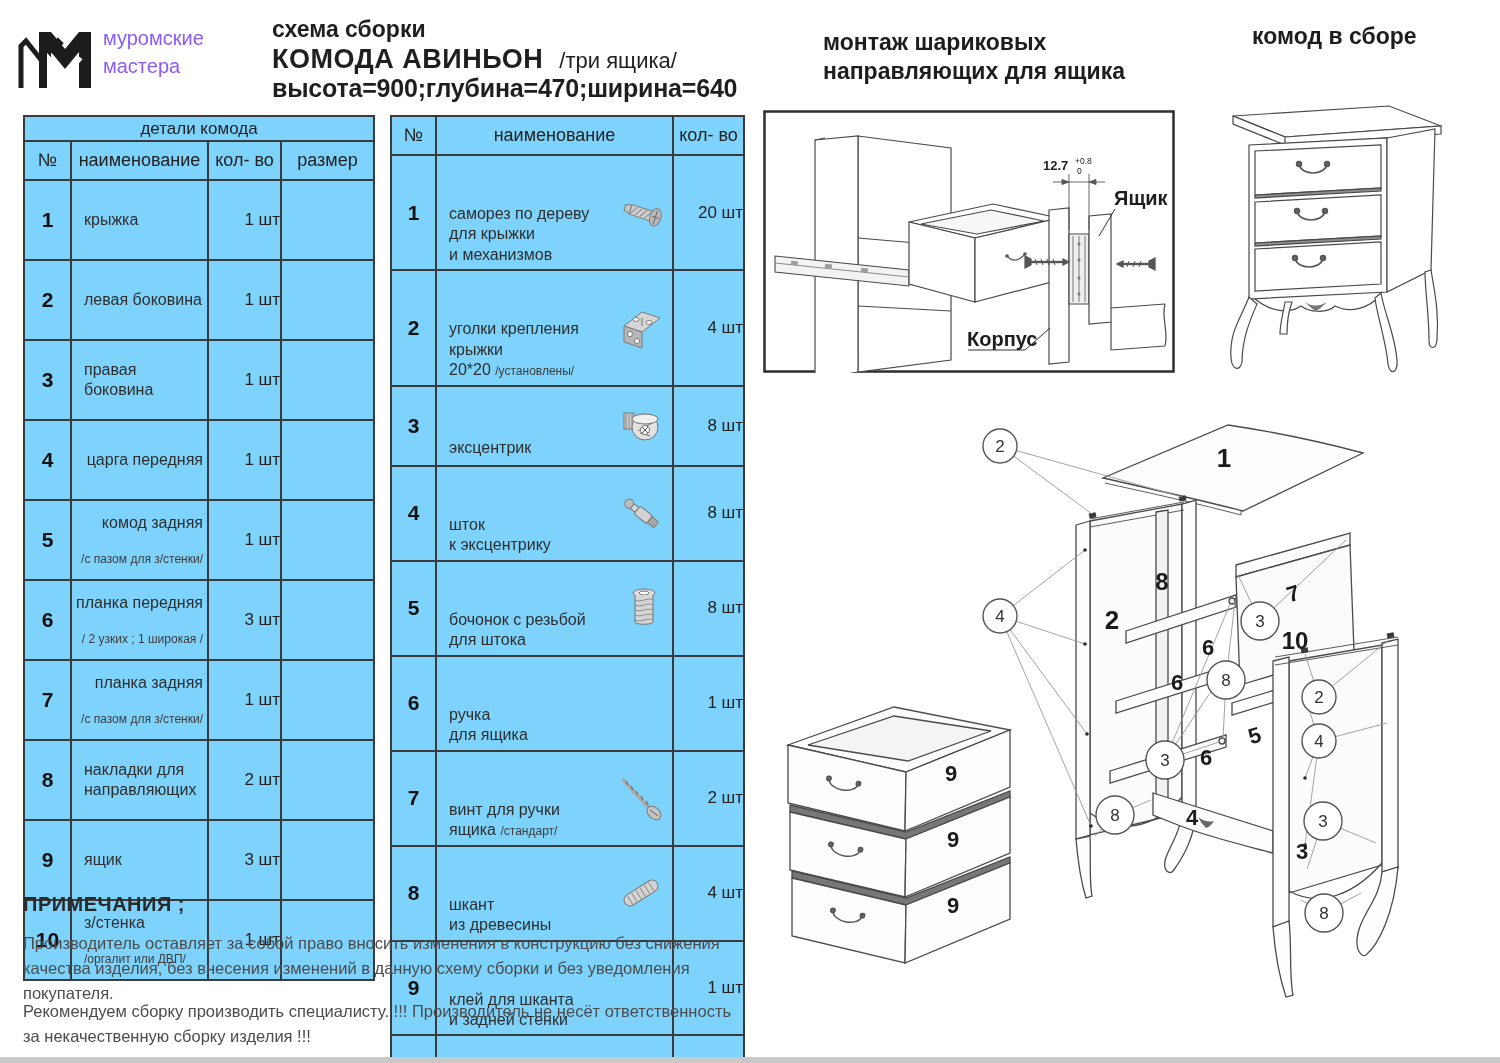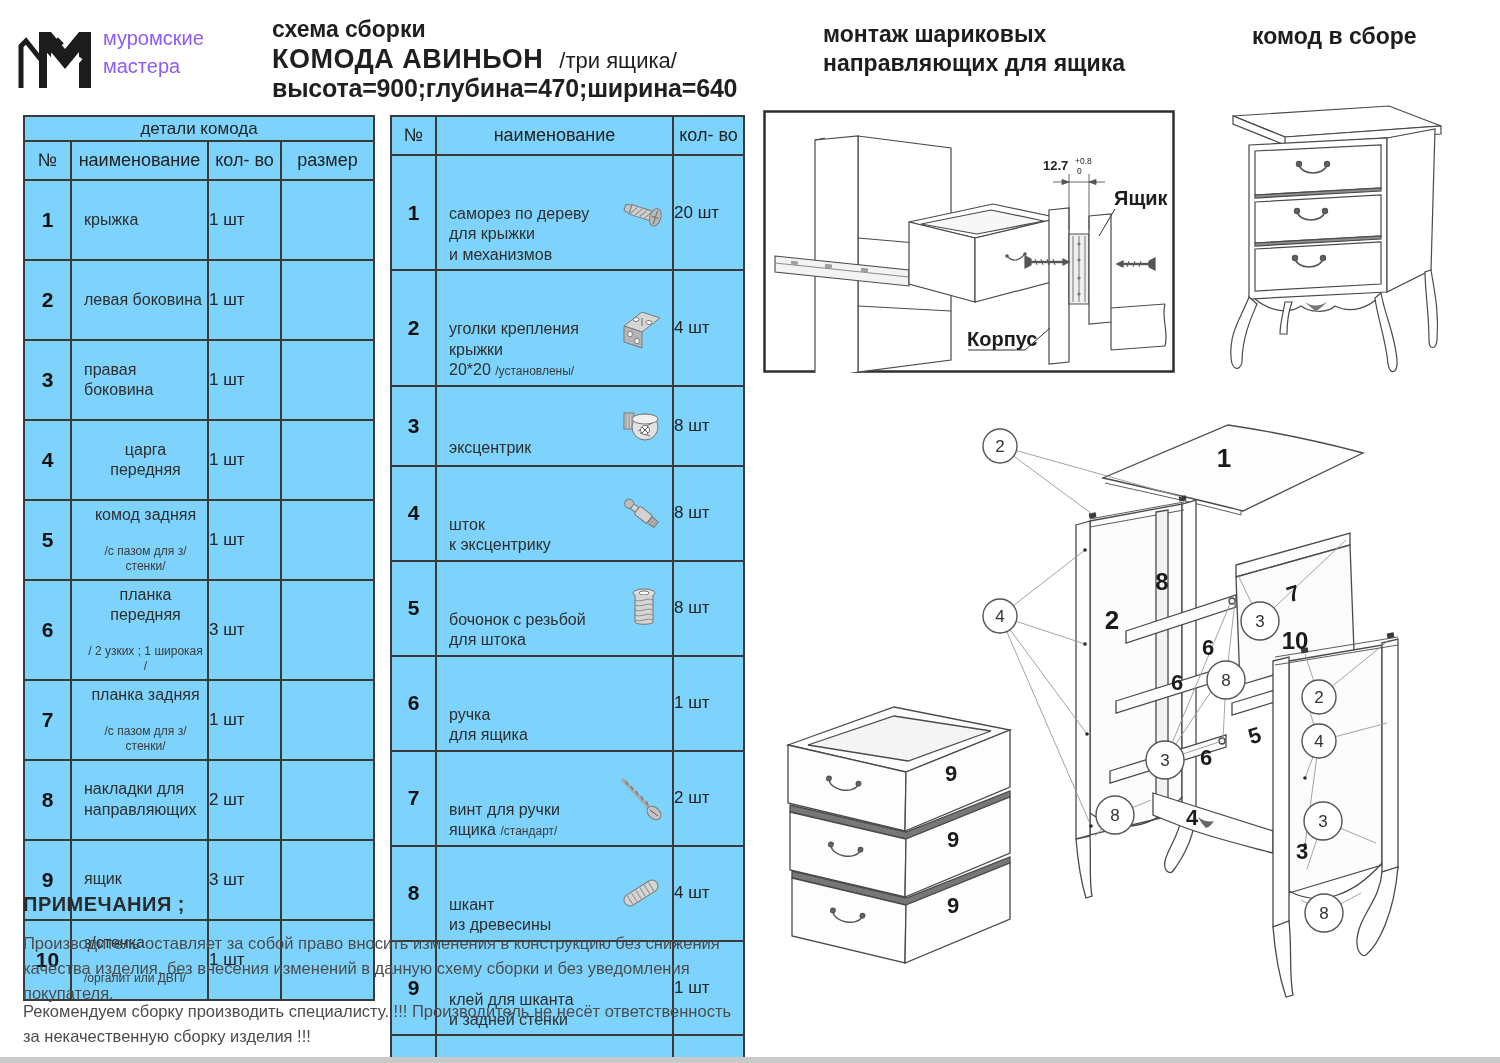--- a/index.html
+++ b/index.html
@@ -17,24 +17,24 @@
   .sec-title{font-size:23px;font-weight:bold;color:#1d1d1d;white-space:pre-line;line-height:29px;}
   
   .tbl{position:absolute;border-collapse:collapse;table-layout:fixed;background:#7dd3fc;}
   .tbl td{border:2px solid #3a3a3a;padding:0;vertical-align:middle;overflow:hidden;}
   .tbl .cap td{height:23px;text-align:center;font-size:17px;color:#222;}
   .tbl .hdr td{height:37px;text-align:center;font-size:18px;color:#222;}
   .tbl .row td{height:70px;}
   .tbl .num{font-size:21px;font-weight:bold;text-align:center;color:#111;}
   .tbl .nm{font-size:16px;color:#2e2e2e;padding:4px 4px 4px 12px;line-height:1.28;}
   .tbl .nm .n1{white-space:pre-line;}
-  .tbl .nm.c{text-align:center;padding-left:16px;}
+  .tbl .nm.c{text-align:right;padding-left:4px;}
   .tbl .n2{font-size:12px;margin-top:18px;color:#3c3c3c;}
   .n2i{font-size:12px;color:#3c3c3c;}
-  .tbl .qty{font-size:17px;text-align:left;white-space:nowrap;color:#222;}
+  .tbl .qty{font-size:17px;text-align:right;white-space:nowrap;color:#222;}
   .hwflex{display:flex;align-items:center;justify-content:space-between;}
   .hwtxt{flex:1 1 auto;margin-top:44px;}
   .hwicon{flex:0 0 auto;margin-right:2px;}
   
   .notes-title{left:23px;top:893px;font-size:20px;font-weight:bold;color:#2a2a2a;letter-spacing:.5px;}
   .notes-p{position:absolute;left:23px;width:740px;font-size:16.5px;color:#4c4c4c;line-height:1.5;white-space:pre-line;}
   .bottom-edge{left:0;bottom:0;width:1500px;height:6px;background:#c9c9c9;}
   svg{display:block;}
   svg text{font-family:"Liberation Sans",sans-serif;}
   .plabel{font-weight:bold;fill:#1b1b1b;}
@@ -48,21 +48,21 @@
   <path d="M24,68 V12 H36 L50,29 L64,12 H76 V68 H64 V32 L50,49 L36,32 V68 Z" fill="#1c1c1c"></path>
   <path d="M34,68 V38 L50,56 L66,38" stroke="#ffffff" stroke-width="4" fill="none"></path>
 </svg>
 <div class="abs brand-name">муромские
 мастера</div>
 
 <div class="abs title-line1">схема сборки</div>
 <div class="abs title-line2"><span>КОМОДА  АВИНЬОН</span>&nbsp;&nbsp;<span class="title-variant">/три ящика/</span></div>
 <div class="abs title-line3">высота=900;глубина=470;ширина=640</div>
 
-<div class="abs sec-title" style="left:823px;top:20px;">монтаж шариковых
+<div class="abs sec-title" style="left:823px;top:28px;">монтаж шариковых
 направляющих для ящика</div>
 <div class="abs sec-title" style="left:1252px;top:22px;">комод в сборе</div>
 
 <table class="tbl" style="left:23px;top:115px;width:352px;">
   <colgroup>
       <col style="width:47px">
       <col style="width:137px">
       <col style="width:73px">
       <col>
     </colgroup>

